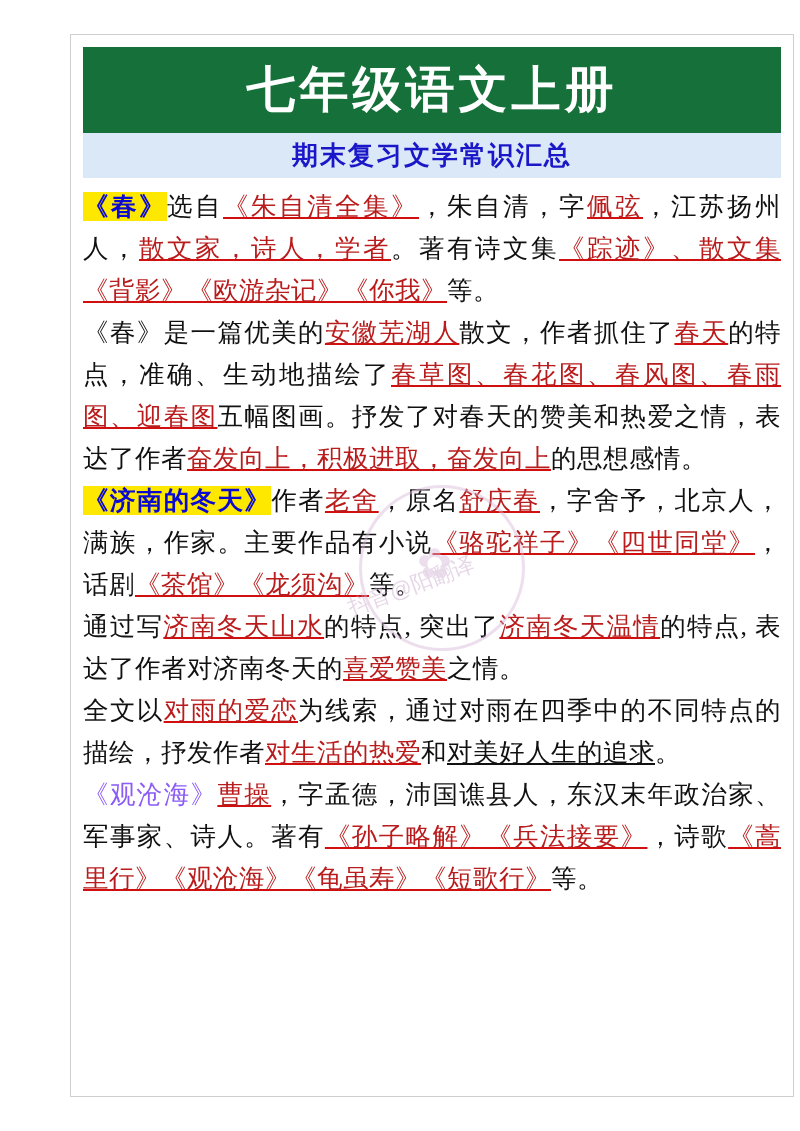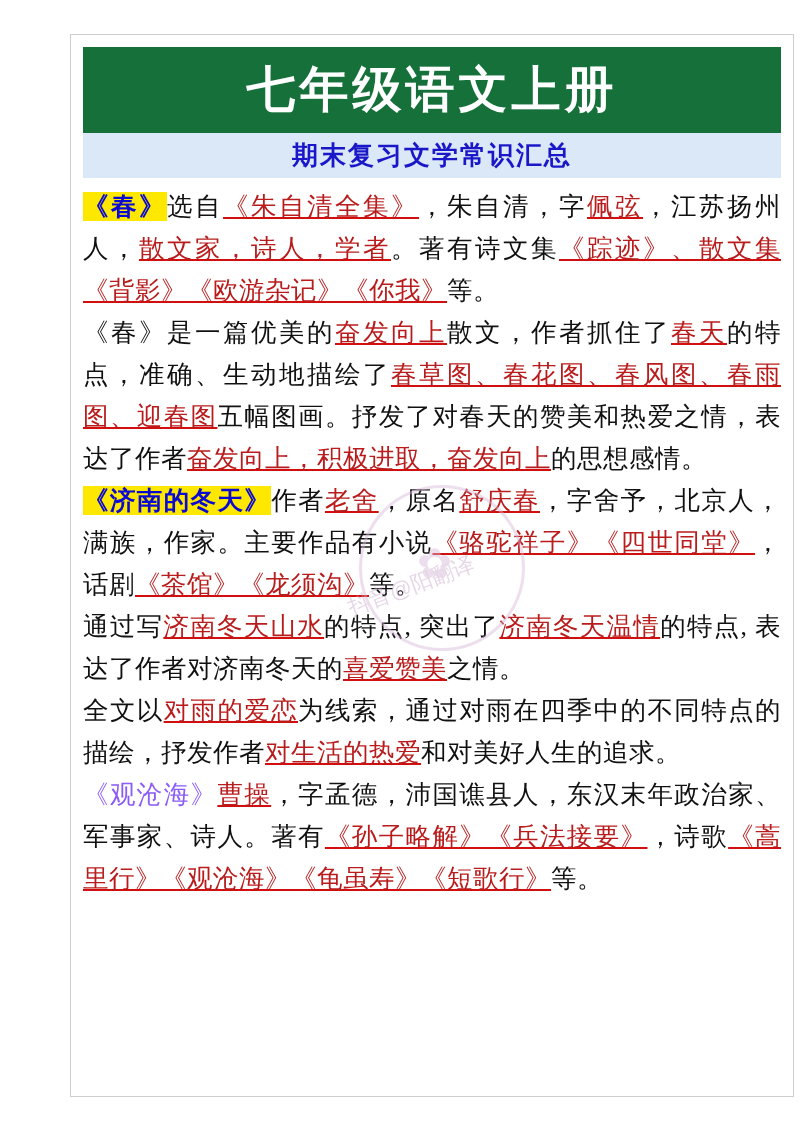--- a/index.html
+++ b/index.html
@@ -80,20 +80,21 @@
   .red-u {
     color: #b91c1c;
     text-decoration: underline;
     text-decoration-color: #d10f0f;
   }
   .blue {
     color: #8b5cf6;
   }
   .black-u {
     color: #111;
+    text-decoration: underline;
     text-decoration-color: #111;
   }
   .watermark {
     position: absolute;
     left: 268px;
     top: 440px;
     width: 220px;
     height: 200px;
     pointer-events: none;
     opacity: 0.45;
@@ -135,21 +136,21 @@
     <div class="title-bar">
       <div class="t">七年级语文上册</div>
     </div>
 
     <div class="subtitle-bar">
       <div class="s">期末复习文学常识汇总</div>
     </div>
 
     <div class="body-text" id="body-text">
         <p class="para"><span class="hl">《春》</span><span>选自</span><span class="red-u">《朱自清全集》</span><span>，朱自清，字</span><span class="red-u">佩弦</span><span>，江苏扬州人，</span><span class="red-u">散文家，诗人，学者</span><span>。著有诗文集</span><span class="red-u">《踪迹》、散文集《背影》《欧游杂记》《你我》</span><span>等。</span></p>
-        <p class="para"><span>《春》是一篇优美的</span><span class="red-u">奋发向上</span><span>散文，作者抓住了</span><span class="red-u">春天</span><span>的特点，准确、生动地描绘了</span><span class="red-u">春草图、春花图、春风图、春雨图、迎春图</span><span>五幅图画。抒发了对春天的赞美和热爱之情，表达了作者</span><span class="red-u">奋发向上，积极进取，奋发向上</span><span>的思想感情。</span></p>
+        <p class="para"><span>《春》是一篇优美的</span><span class="red-u">安徽芜湖人</span><span>散文，作者抓住了</span><span class="red-u">春天</span><span>的特点，准确、生动地描绘了</span><span class="red-u">春草图、春花图、春风图、春雨图、迎春图</span><span>五幅图画。抒发了对春天的赞美和热爱之情，表达了作者</span><span class="red-u">奋发向上，积极进取，奋发向上</span><span>的思想感情。</span></p>
         <p class="para"><span class="hl">《济南的冬天》</span><span>作者</span><span class="red-u">老舍</span><span>，原名</span><span class="red-u">舒庆春</span><span>，字舍予，北京人，满族，作家。主要作品有小说</span><span class="red-u">《骆驼祥子》《四世同堂》</span><span>，话剧</span><span class="red-u">《茶馆》《龙须沟》</span><span>等。</span></p>
         <p class="para"><span>通过写</span><span class="red-u">济南冬天山水</span><span>的特点, 突出了</span><span class="red-u">济南冬天温情</span><span>的特点, 表达了作者对济南冬天的</span><span class="red-u">喜爱赞美</span><span>之情。</span></p>
         <p class="para"><span>全文以</span><span class="red-u">对雨的爱恋</span><span>为线索，通过对雨在四季中的不同特点的描绘，抒发作者</span><span class="red-u">对生活的热爱</span><span>和</span><span class="black-u">对美好人生的追求</span><span>。</span></p>
         <p class="para"><span class="blue">《观沧海》</span><span class="red-u">曹操</span><span>，字孟德，沛国谯县人，东汉末年政治家、军事家、诗人。著有</span><span class="red-u">《孙子略解》《兵法接要》</span><span>，诗歌</span><span class="red-u">《蒿里行》《观沧海》《龟虽寿》《短歌行》</span><span>等。</span></p>
       </div>
 
   </div>
 
   <div class="watermark">
     <div class="wm-circle"></div>

